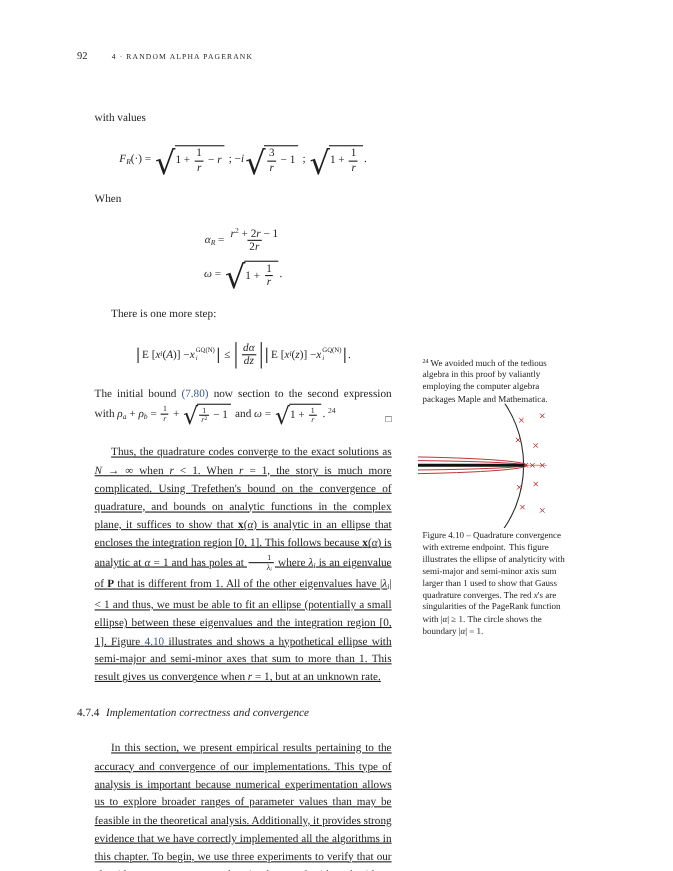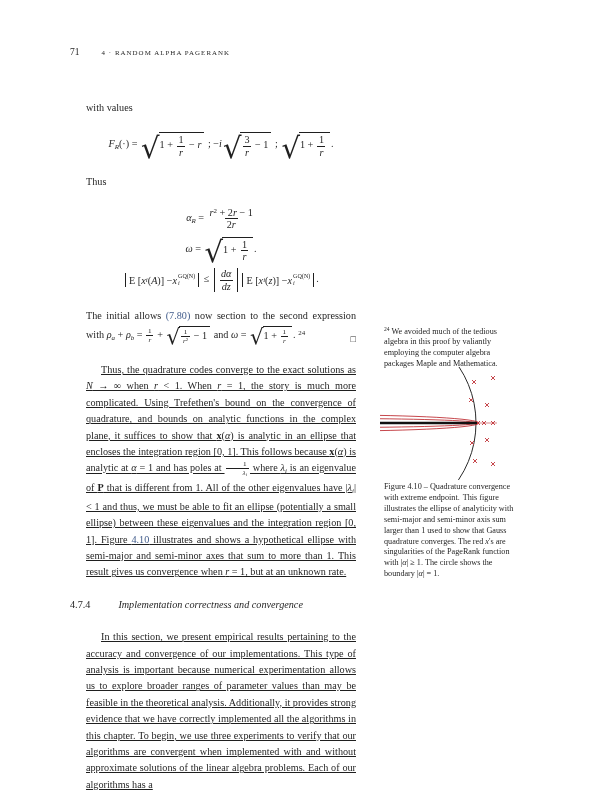--- a/index.html
+++ b/index.html
@@ -37,38 +37,38 @@
   .rbody{border-top:0.9px solid currentColor;padding:1px 3px 0 1px;}
   .abs{display:inline-flex;align-items:center;border-left:0.9px solid currentColor;
        border-right:0.9px solid currentColor;padding:0 3px;margin:0 2px;vertical-align:middle;}
   .supsub{display:inline-flex;flex-direction:column;align-items:flex-start;
           font-size:60%;line-height:1.15;vertical-align:-0.45em;margin-left:1px;}
 
   .bound-para{position:relative;}
   .qed{position:absolute;right:0;bottom:2px;font-size:9px;line-height:1;}
 
   .section-heading{margin-top:13px;margin-bottom:7px;font-size:10.2px;text-align:left;}
-  .h-num{margin-right:28px;}
+  .h-num{margin-right:6px;}
   .h-title{font-style:italic;margin-top:41px;}
 
   
   .sidenote{position:absolute;left:384px;top:324px;width:132px;
             font-size:8.2px;line-height:10.9px;text-align:left;}
   .fig{position:absolute;left:380px;top:367px;}
   .fig-caption{position:absolute;left:384px;top:482px;width:138px;
                font-size:8.2px;line-height:10.9px;text-align:left;}
   .cap-lead{margin-right:3px;}
 </style>
 </head>
 <body>
 
 <div class="page">
 
   <div class="header">
-    <span class="pagenum">71</span><span class="runhead">4 · RANDOM ALPHA PAGERANK</span>
+    <span class="pagenum">92</span><span class="runhead">4 · RANDOM ALPHA PAGERANK</span>
   </div>
 
   <div class="main-col">
     <p>with values</p>
     <div class="display"><span class="i">F</span><span class="subi">R</span><span>(·) = </span><span class="sqrt">
           <span class="rad" style="font-size: 29.12px; margin-right: -1px;">√</span>
           <span class="rbody"><span>1 + </span><span class="frac">
               <span class="num"><span>1</span></span>
               <span class="den"><span class="i">r</span></span>
             </span><span> − </span><span class="i">r</span></span>
@@ -78,32 +78,33 @@
               <span class="num"><span>3</span></span>
               <span class="den"><span class="i">r</span></span>
             </span><span> − 1</span></span>
         </span><span> ; </span><span class="sqrt">
           <span class="rad" style="font-size: 29.12px; margin-right: -1px;">√</span>
           <span class="rbody"><span>1 + </span><span class="frac">
               <span class="num"><span>1</span></span>
               <span class="den"><span class="i">r</span></span>
             </span></span>
         </span><span>.</span></div>
-    <p>Thus</p>
+    <p>When</p>
     <div class="display"><span class="i">α</span><span class="subi">R</span><span> = </span><span class="frac">
           <span class="num"><span class="i">r</span><span class="sup">2</span><span> + 2</span><span class="i">r</span><span> − 1</span></span>
           <span class="den"><span>2</span><span class="i">r</span></span>
         </span></div>
     <div class="display"><span class="i">ω</span><span> = </span><span class="sqrt">
           <span class="rad" style="font-size: 29.12px; margin-right: -1px;">√</span>
           <span class="rbody"><span>1 + </span><span class="frac">
               <span class="num"><span>1</span></span>
               <span class="den"><span class="i">r</span></span>
             </span></span>
         </span><span>.</span></div>
+    <p class="indent space-above">There is one more step:</p>
     <div class="display"><span class="abs">
           <span>E [</span>
           <span class="i">x</span>
           <span class="subi">i</span>
           <span>(</span>
           <span class="i">A</span>
           <span>)] − </span>
           <span class="i">x</span>
           <span class="supsub">
             <span>GQ(N)</span>
@@ -121,21 +122,21 @@
           <span>(</span>
           <span class="i">z</span>
           <span>)] − </span>
           <span class="i">x</span>
           <span class="supsub">
             <span>GQ(N)</span>
             <span class="i">i</span>
           </span>
         </span><span>.</span></div>
     <p class="bound-para">
-      <span><span>The initial allows </span><span class="link">(7.80)</span><span> now section to the second expression with </span><span class="i">ρ</span><span class="subi">a</span><span> + </span><span class="i">ρ</span><span class="subi">b</span><span> = </span><span class="frac small">
+      <span><span>The initial bound </span><span class="link">(7.80)</span><span> now section to the second expression with </span><span class="i">ρ</span><span class="subi">a</span><span> + </span><span class="i">ρ</span><span class="subi">b</span><span> = </span><span class="frac small">
             <span class="num"><span>1</span></span>
             <span class="den"><span class="i">r</span></span>
           </span><span> + </span><span class="sqrt">
             <span class="rad" style="font-size: 21.28px; margin-right: -1px;">√</span>
             <span class="rbody"><span class="frac small">
                 <span class="num"><span>1</span></span>
                 <span class="den"><span class="i">r</span><span class="sup">2</span></span>
               </span><span> − 1</span></span>
           </span><span> and </span><span class="i">ω</span><span> = </span><span class="sqrt">
             <span class="rad" style="font-size: 21.28px; margin-right: -1px;">√</span>

